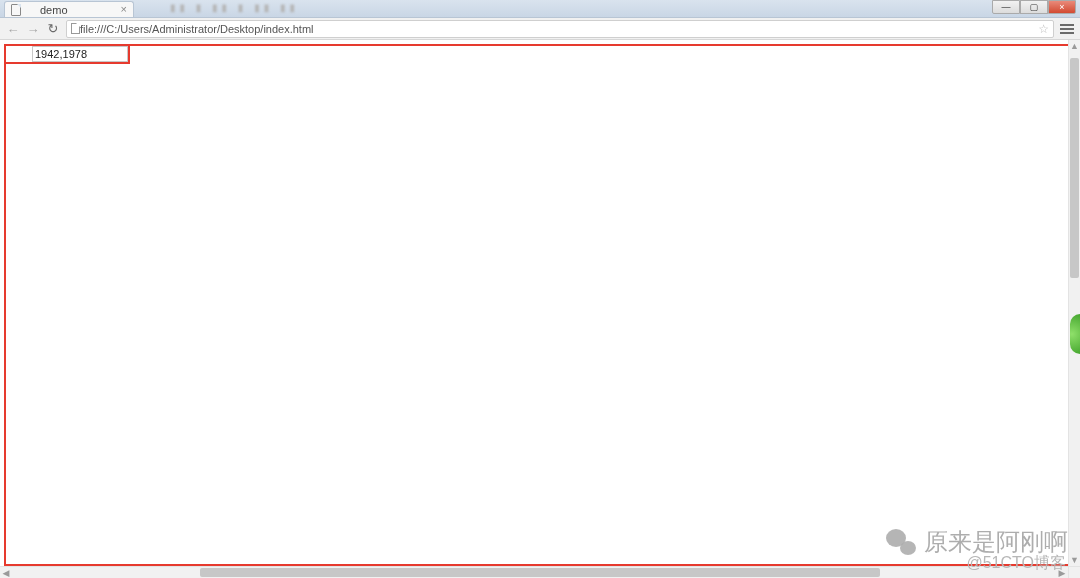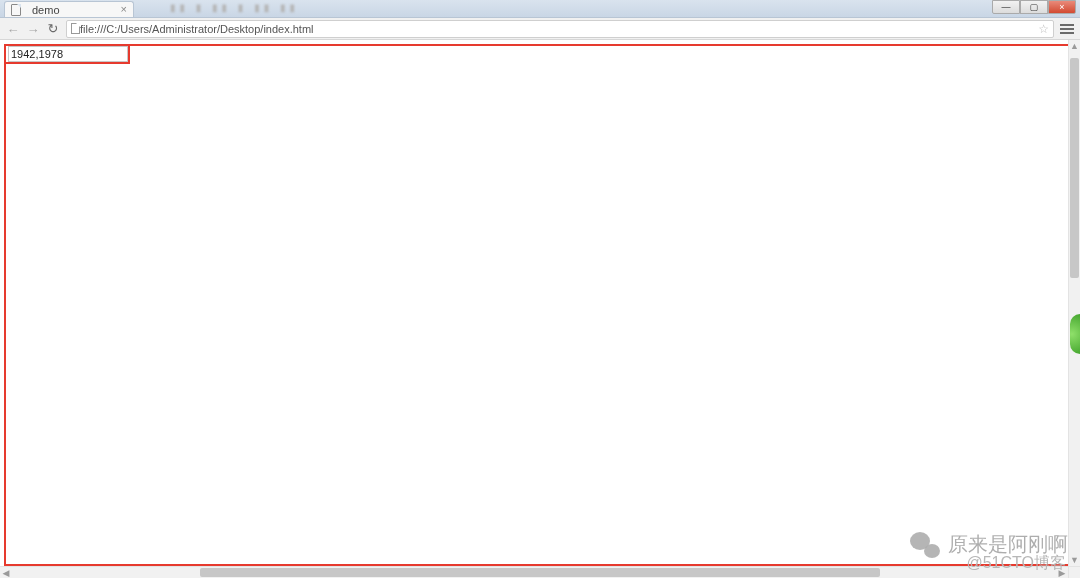--- a/index.html
+++ b/index.html
@@ -27,21 +27,21 @@
       border: 1px solid #b8c5d4;
       border-bottom: none;
       border-radius: 3px 3px 0 0;
       height: 16px;
       min-width: 130px;
       display: flex;
       align-items: center;
       padding: 0 6px;
       font-size: 11px;
       color: #444;
-      gap: 11px;
+      gap: 19px;
     }
     .tab .page-icon {
       width: 10px;
       height: 12px;
       border: 1px solid #888;
       border-radius: 1px;
       position: relative;
     }
     .tab .page-icon::after {
       content: "";
@@ -169,20 +169,21 @@
       padding-left: 2px;
     }
     .inner-input {
       width: 100%;
       border: 1px solid #c8c8c8;
       font-size: 11px;
       padding: 1px 2px;
       color: #222;
       outline: none;
       height: 16px;
+      margin-left: 24px;
     }
     
     .v-scroll {
       position: absolute;
       right: 0;
       top: 40px;
       bottom: 12px;
       width: 12px;
       background: #f1f1f1;
       border-left: 1px solid #e3e3e3;
@@ -244,21 +245,21 @@
     
     .wechat-wm {
       position:absolute;
       right: 12px;
       bottom: 20px;
       display:flex;
       align-items:center;
       gap:8px;
       color:#6b6b6b;
       opacity:0.55;
-      font-size: 20px;
+      font-size: 24px;
       font-family: "Microsoft YaHei","PingFang SC",sans-serif;
     }
     .wechat-ic {
       width:30px;height:26px;
       position:relative;
     }
     .wechat-ic::before{
       content:"";
       position:absolute;
       left:0;top:0;

